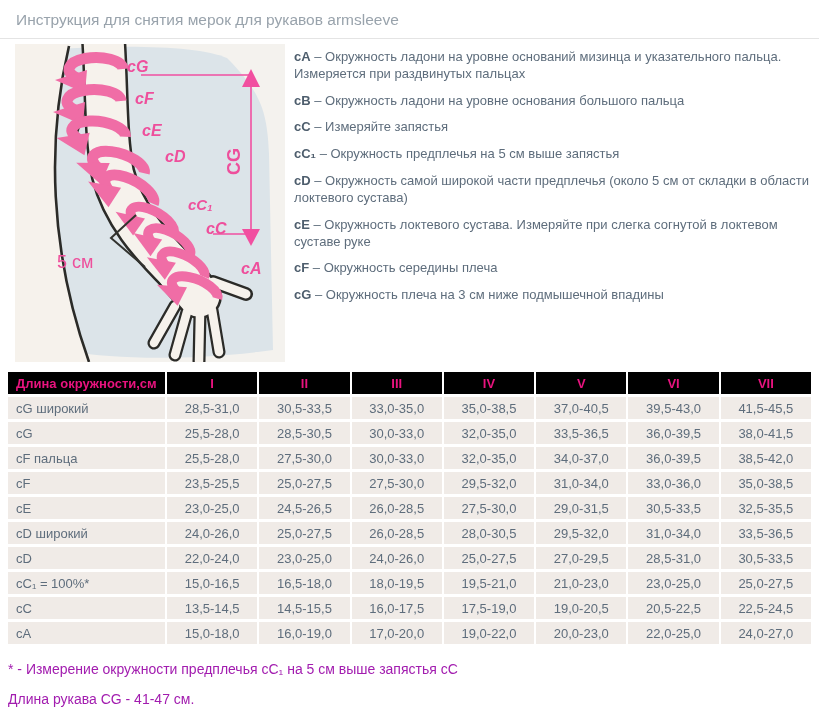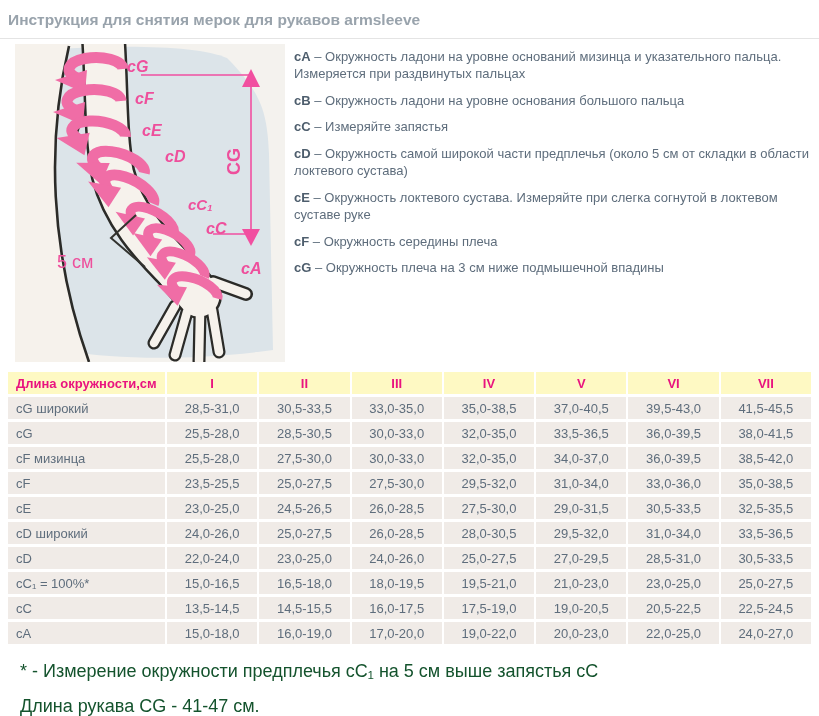--- a/index.html
+++ b/index.html
@@ -1,34 +1,34 @@
 <!DOCTYPE html>
 <html><head>
 <meta charset="utf-8">
 <style>
   * { box-sizing: border-box; margin: 0; padding: 0; }
   html, body { width: 819px; background: #ffffff; font-family: "Liberation Sans", "DejaVu Sans", sans-serif; }
   .page { width: 819px; height: 716px; overflow: hidden; background: #fff; }
 
-  .page-title { font-size: 15.5px; font-weight: 700; color: #99a3ac; padding: 11px 8px 9px 8px; }
+  .page-title { font-size: 15.5px; font-weight: 400; color: #99a3ac; padding: 11px 8px 9px 16px; }
   .divider { border: none; border-top: 1px solid #e4e4e4; margin: 0; }
 
   .content { display: flex; padding: 5px 8px 0 15px; }
   .illustration-box { width: 270px; height: 318px; flex: 0 0 270px; }
   .descriptions { width: 520px; margin-left: 9px; padding-top: 4px; }
   .descriptions p { font-size: 13px; line-height: 1.32; color: #5e6d7c; margin-bottom: 9.5px; }
   .descriptions .term { font-weight: 700; color: #4e5e6d; }
 
   table.size-table { width: 803px; margin: 7px 8px 0 8px; border-collapse: separate; border-spacing: 0 3px; table-layout: fixed; }
   table.size-table th, table.size-table td { font-size: 13px; height: 22px; padding: 2px 0 2px 0; border-left: 2px solid #ffffff; }
   table.size-table th:first-child, table.size-table td:first-child { border-left: none; width: 157px; text-align: left; padding-left: 8px; }
-  table.size-table thead th { background: #fef9c3; color: #e9137f; font-weight: 700; text-align: center; }
+  table.size-table thead th { background: #000000; color: #e9137f; font-weight: 700; text-align: center; }
   table.size-table tbody td { background: #f0ebe7; color: #5e6d7c; text-align: center; }
 
-  .footnote { font-size: 18px; color: #14532d; padding: 0 20px; }
+  .footnote { font-size: 14px; color: #a21caf; padding: 0 8px; }
   .footnote.first { margin-top: 14px; }
   .footnote.second { margin-top: 14px; }
 </style>
 </head>
 <body>
 
 <div class="page">
 
   <h1 class="page-title">Инструкция для снятия мерок для рукавов armsleeve</h1>
   <hr class="divider">
@@ -91,20 +91,21 @@
           <text transform="translate(225,131) rotate(-90)" font-size="18" font-style="normal">CG</text>
           <text x="42" y="224" font-size="18" font-style="normal" font-weight="400">5 см</text>
         </g>
       </svg>
     </div>
 
     <div class="descriptions">
         <p><span class="term">cA</span> <span>– Окружность ладони на уровне оснований мизинца и указательного пальца. Измеряется при раздвинутых пальцах</span></p>
         <p><span class="term">cB</span> <span>– Окружность ладони на уровне основания большого пальца</span></p>
         <p><span class="term">cC</span> <span>– Измеряйте запястья</span></p>
+        <p><span class="term">cC₁</span> <span>– Окружность предплечья на 5 см выше запястья</span></p>
         <p><span class="term">cD</span> <span>– Окружность самой широкой части предплечья (около 5 см от складки в области локтевого сустава)</span></p>
         <p><span class="term">cE</span> <span>– Окружность локтевого сустава. Измеряйте при слегка согнутой в локтевом суставе руке</span></p>
         <p><span class="term">cF</span> <span>– Окружность середины плеча</span></p>
         <p><span class="term">cG</span> <span>– Окружность плеча на 3 см ниже подмышечной впадины</span></p>
       </div>
   </div>
 
   <table class="size-table">
     <thead>
       <tr>
@@ -133,21 +134,21 @@
           <td>cG</td>
           <td>25,5-28,0</td>
           <td>28,5-30,5</td>
           <td>30,0-33,0</td>
           <td>32,0-35,0</td>
           <td>33,5-36,5</td>
           <td>36,0-39,5</td>
           <td>38,0-41,5</td>
         </tr>
         <tr>
-          <td>cF мизинца</td>
+          <td>cF пальца</td>
           <td>25,5-28,0</td>
           <td>27,5-30,0</td>
           <td>30,0-33,0</td>
           <td>32,0-35,0</td>
           <td>34,0-37,0</td>
           <td>36,0-39,5</td>
           <td>38,5-42,0</td>
         </tr>
         <tr>
           <td>cF</td>

